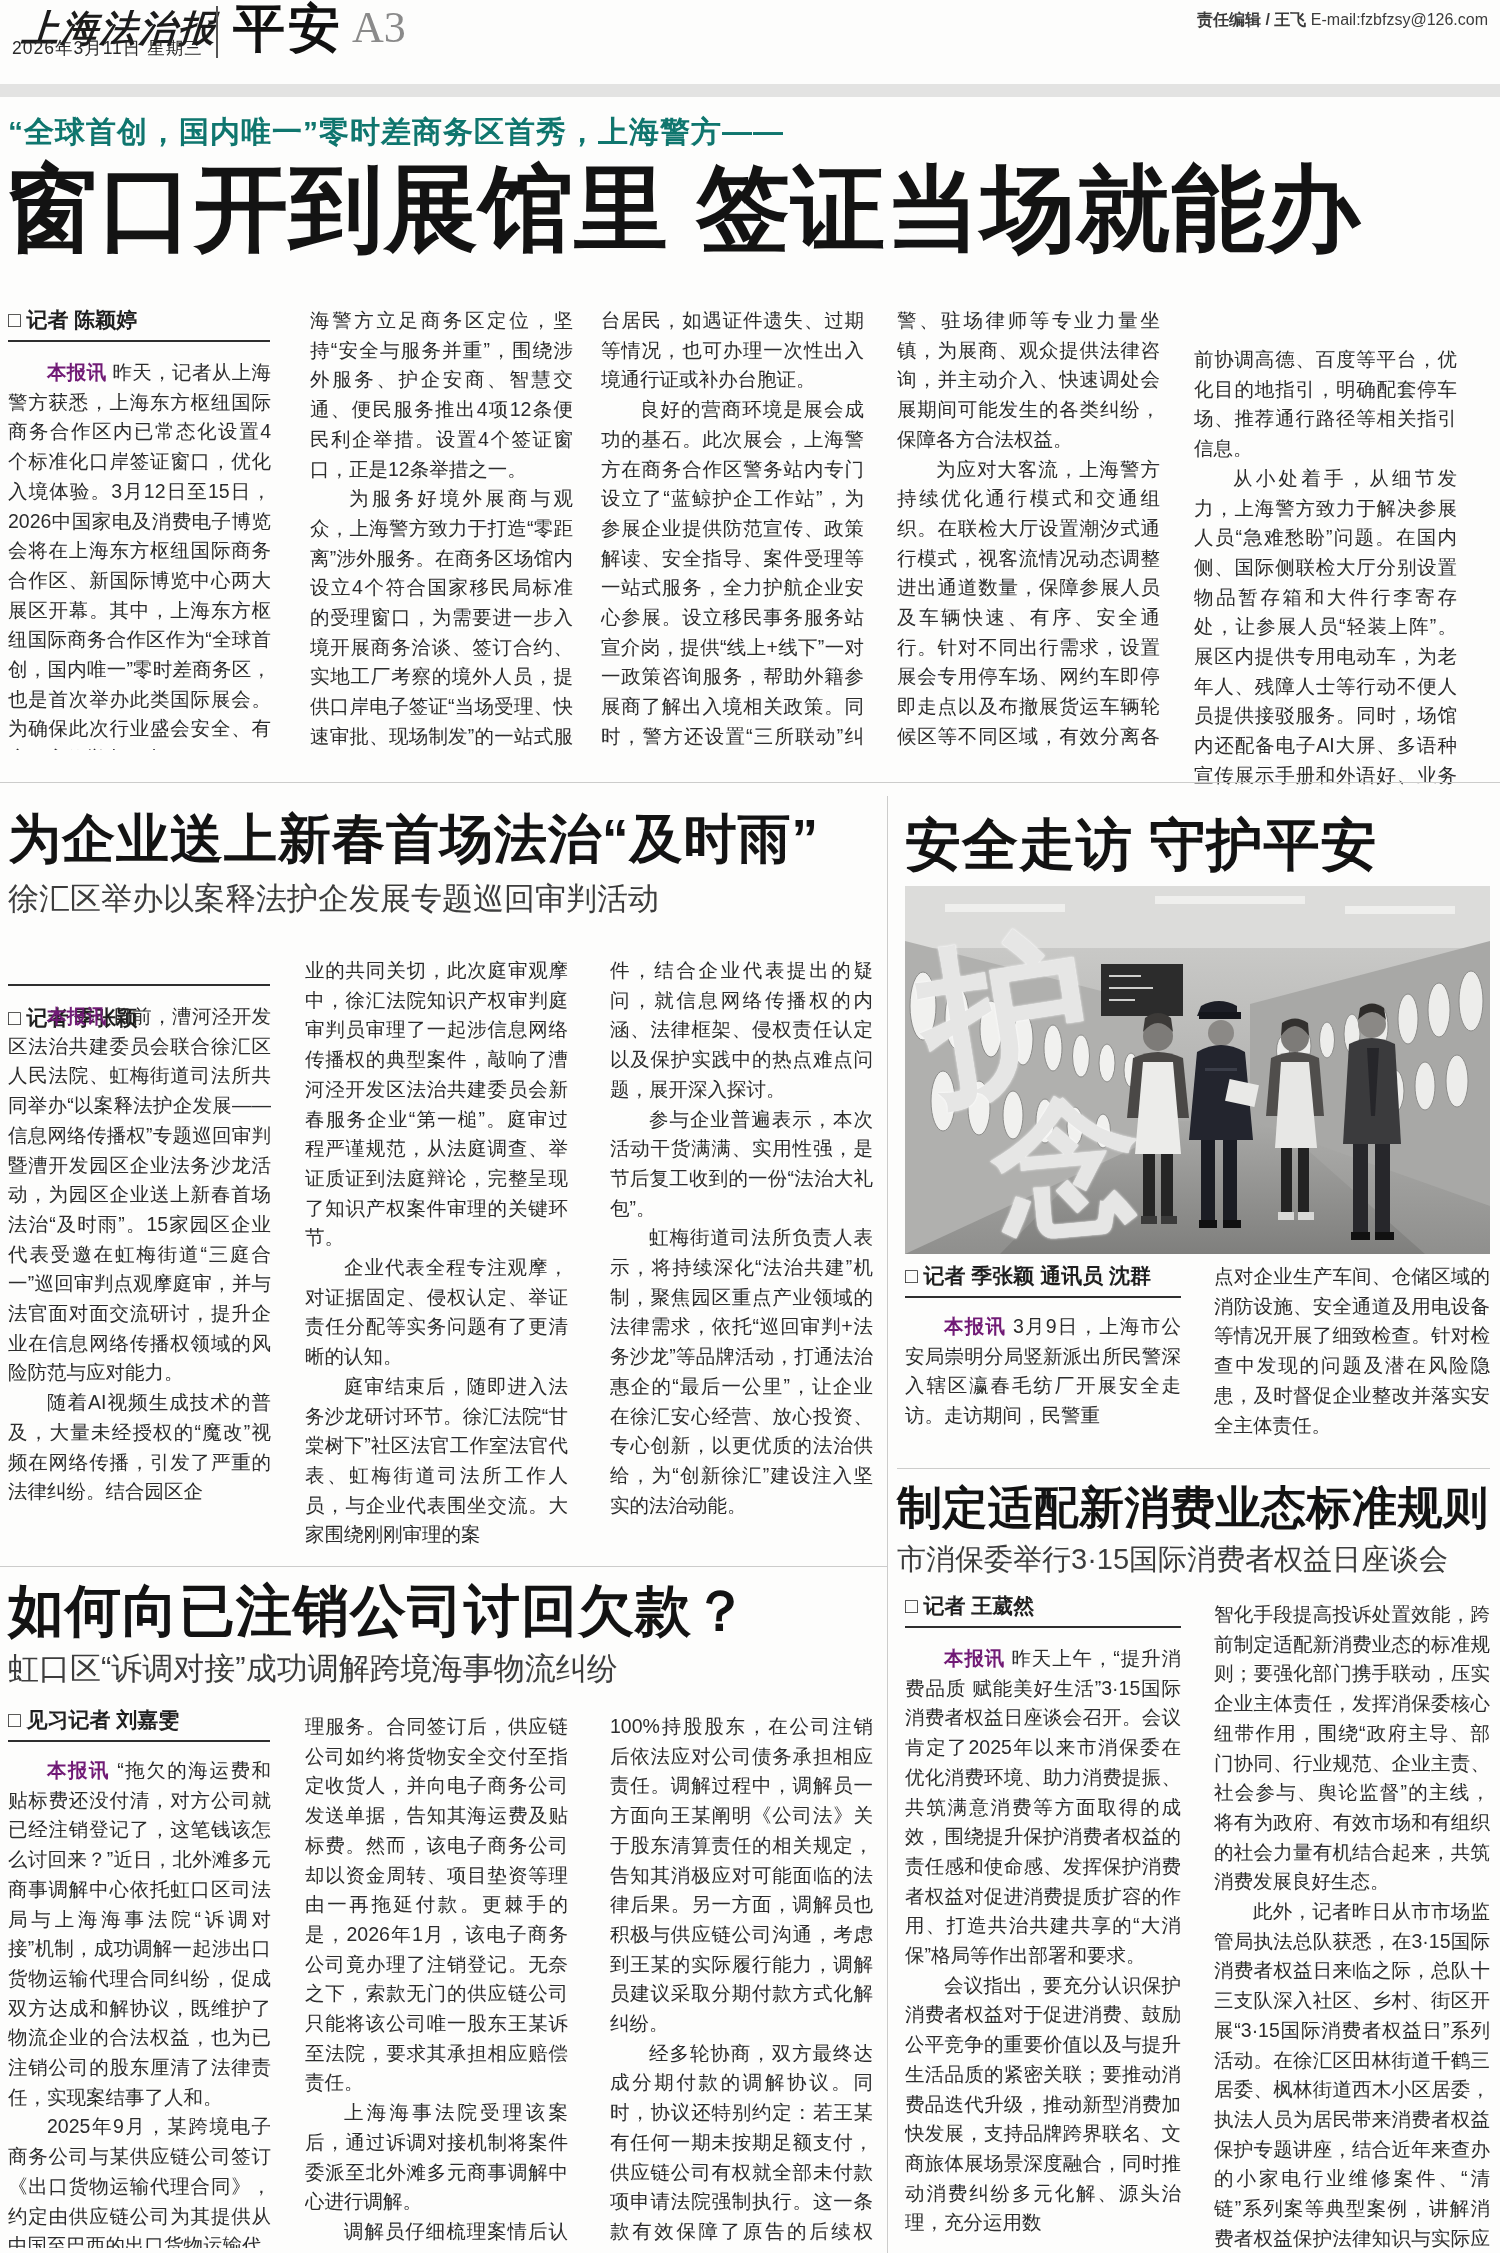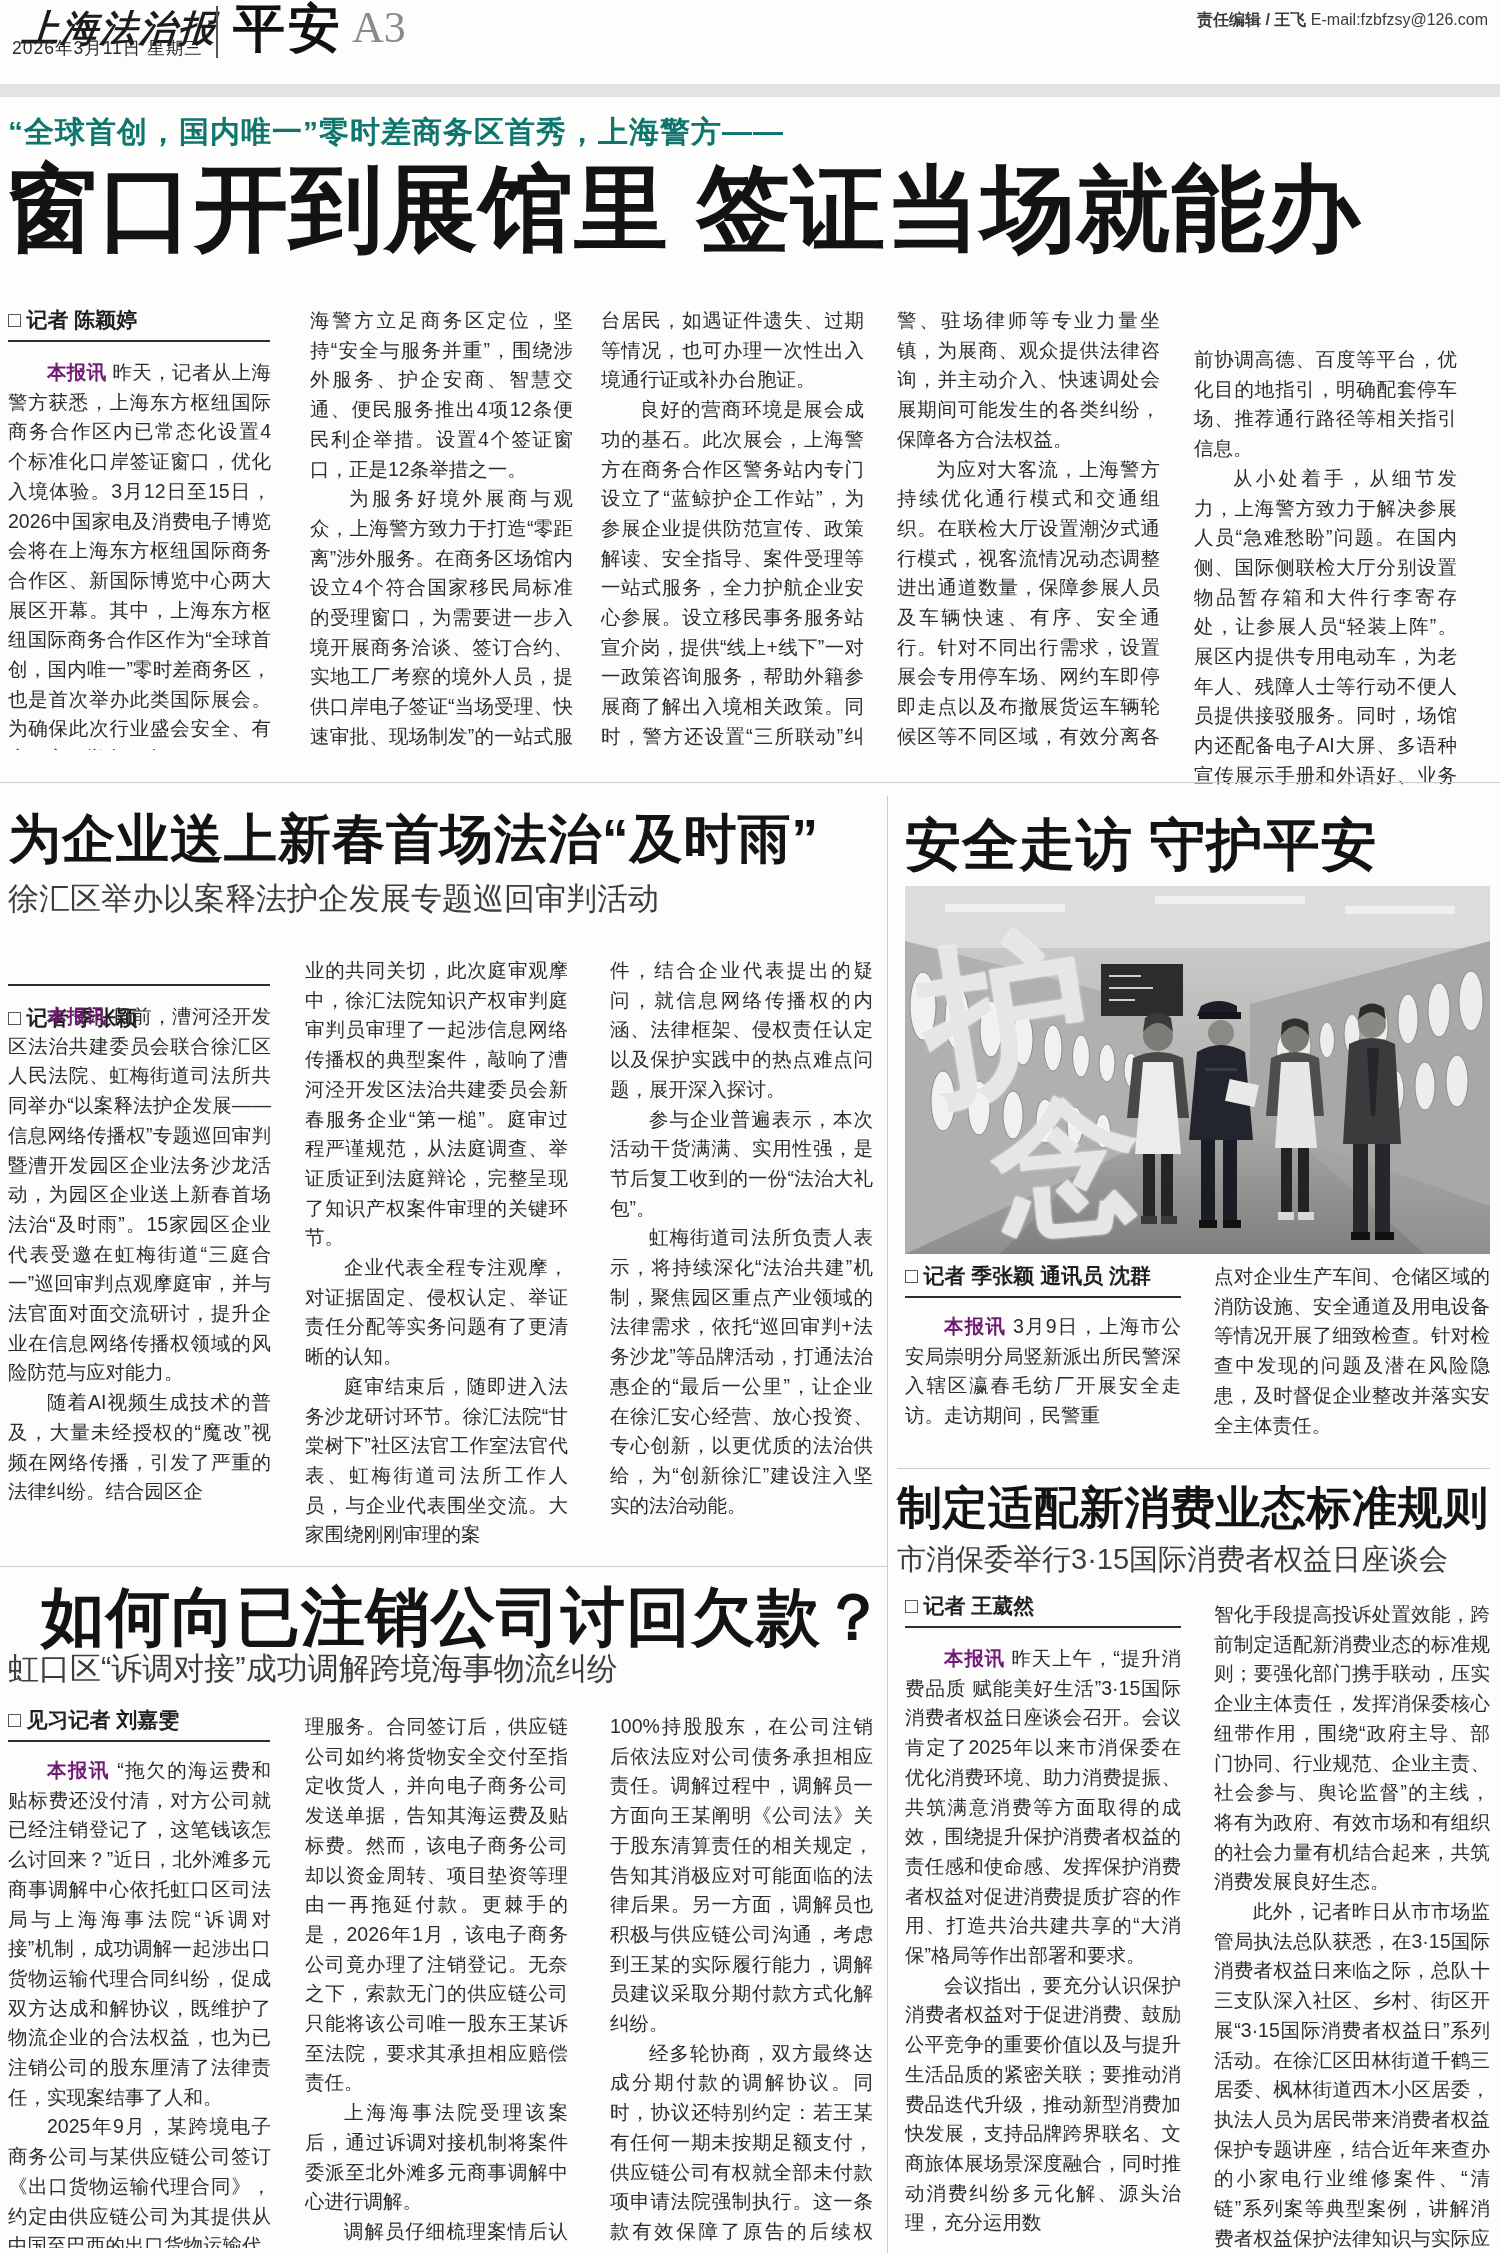--- a/index.html
+++ b/index.html
@@ -233,21 +233,21 @@
       <p class="ind"><b>本报讯 </b>昨天上午，“提升消费品质 赋能美好生活”3·15国际消费者权益日座谈会召开。会议肯定了2025年以来市消保委在优化消费环境、助力消费提振、共筑满意消费等方面取得的成效，围绕提升保护消费者权益的责任感和使命感、发挥保护消费者权益对促进消费提质扩容的作用、打造共治共建共享的“大消保”格局等作出部署和要求。</p>
       <p class="ind">会议指出，要充分认识保护消费者权益对于促进消费、鼓励公平竞争的重要价值以及与提升生活品质的紧密关联；要推动消费品迭代升级，推动新型消费加快发展，支持品牌跨界联名、文商旅体展场景深度融合，同时推动消费纠纷多元化解、源头治理，充分运用数</p>
     </div>
   <div class="col colw" style="left:1214px;top:1600px;height:648px;">
       <p>智化手段提高投诉处置效能，跨前制定适配新消费业态的标准规则；要强化部门携手联动，压实企业主体责任，发挥消保委核心纽带作用，围绕“政府主导、部门协同、行业规范、企业主责、社会参与、舆论监督”的主线，将有为政府、有效市场和有组织的社会力量有机结合起来，共筑消费发展良好生态。</p>
       <p class="ind">此外，记者昨日从市市场监管局执法总队获悉，在3·15国际消费者权益日来临之际，总队十三支队深入社区、乡村、街区开展“3·15国际消费者权益日”系列活动。在徐汇区田林街道千鹤三居委、枫林街道西木小区居委，执法人员为居民带来消费者权益保护专题讲座，结合近年来查办的小家电行业维修案件、“清链”系列案等典型案例，讲解消费者权益保护法律知识与实际应用等。</p>
     </div>
 
   <div class="abs lightrule" style="left:0;top:1566px;width:887px;height:1px;"></div>
 
-  <div class="abs h1" style="left:8px;top:1574px;font-size:64px;margin-left:33px;">如何向已注销公司讨回欠款？</div>
+  <div class="abs h1" style="left:8px;top:1574px;font-size:56px;">如何向已注销公司讨回欠款？</div>
   <div class="abs sub" style="left:8px;top:1648px;font-size:31px;">虹口区“诉调对接”成功调解跨境海事物流纠纷</div>
   <div class="abs byline" style="left:8px;top:1706px;">□ 见习记者 刘嘉雯</div>
   <div class="abs byrule" style="left:8px;top:1740px;width:262px;"></div>
   <div class="col" style="left:8px;top:1756px;height:492px;">
       <p class="ind"><b>本报讯 </b>“拖欠的海运费和贴标费还没付清，对方公司就已经注销登记了，这笔钱该怎么讨回来？”近日，北外滩多元商事调解中心依托虹口区司法局与上海海事法院“诉调对接”机制，成功调解一起涉出口货物运输代理合同纠纷，促成双方达成和解协议，既维护了物流企业的合法权益，也为已注销公司的股东厘清了法律责任，实现案结事了人和。</p>
       <p class="ind">2025年9月，某跨境电子商务公司与某供应链公司签订《出口货物运输代理合同》，约定由供应链公司为其提供从中国至巴西的出口货物运输代</p>
     </div>
   <div class="col" style="left:305px;top:1712px;height:536px;">
       <p>理服务。合同签订后，供应链公司如约将货物安全交付至指定收货人，并向电子商务公司发送单据，告知其海运费及贴标费。然而，该电子商务公司却以资金周转、项目垫资等理由一再拖延付款。更棘手的是，2026年1月，该电子商务公司竟办理了注销登记。无奈之下，索款无门的供应链公司只能将该公司唯一股东王某诉至法院，要求其承担相应赔偿责任。</p>
       <p class="ind">上海海事法院受理该案后，通过诉调对接机制将案件委派至北外滩多元商事调解中心进行调解。</p>

